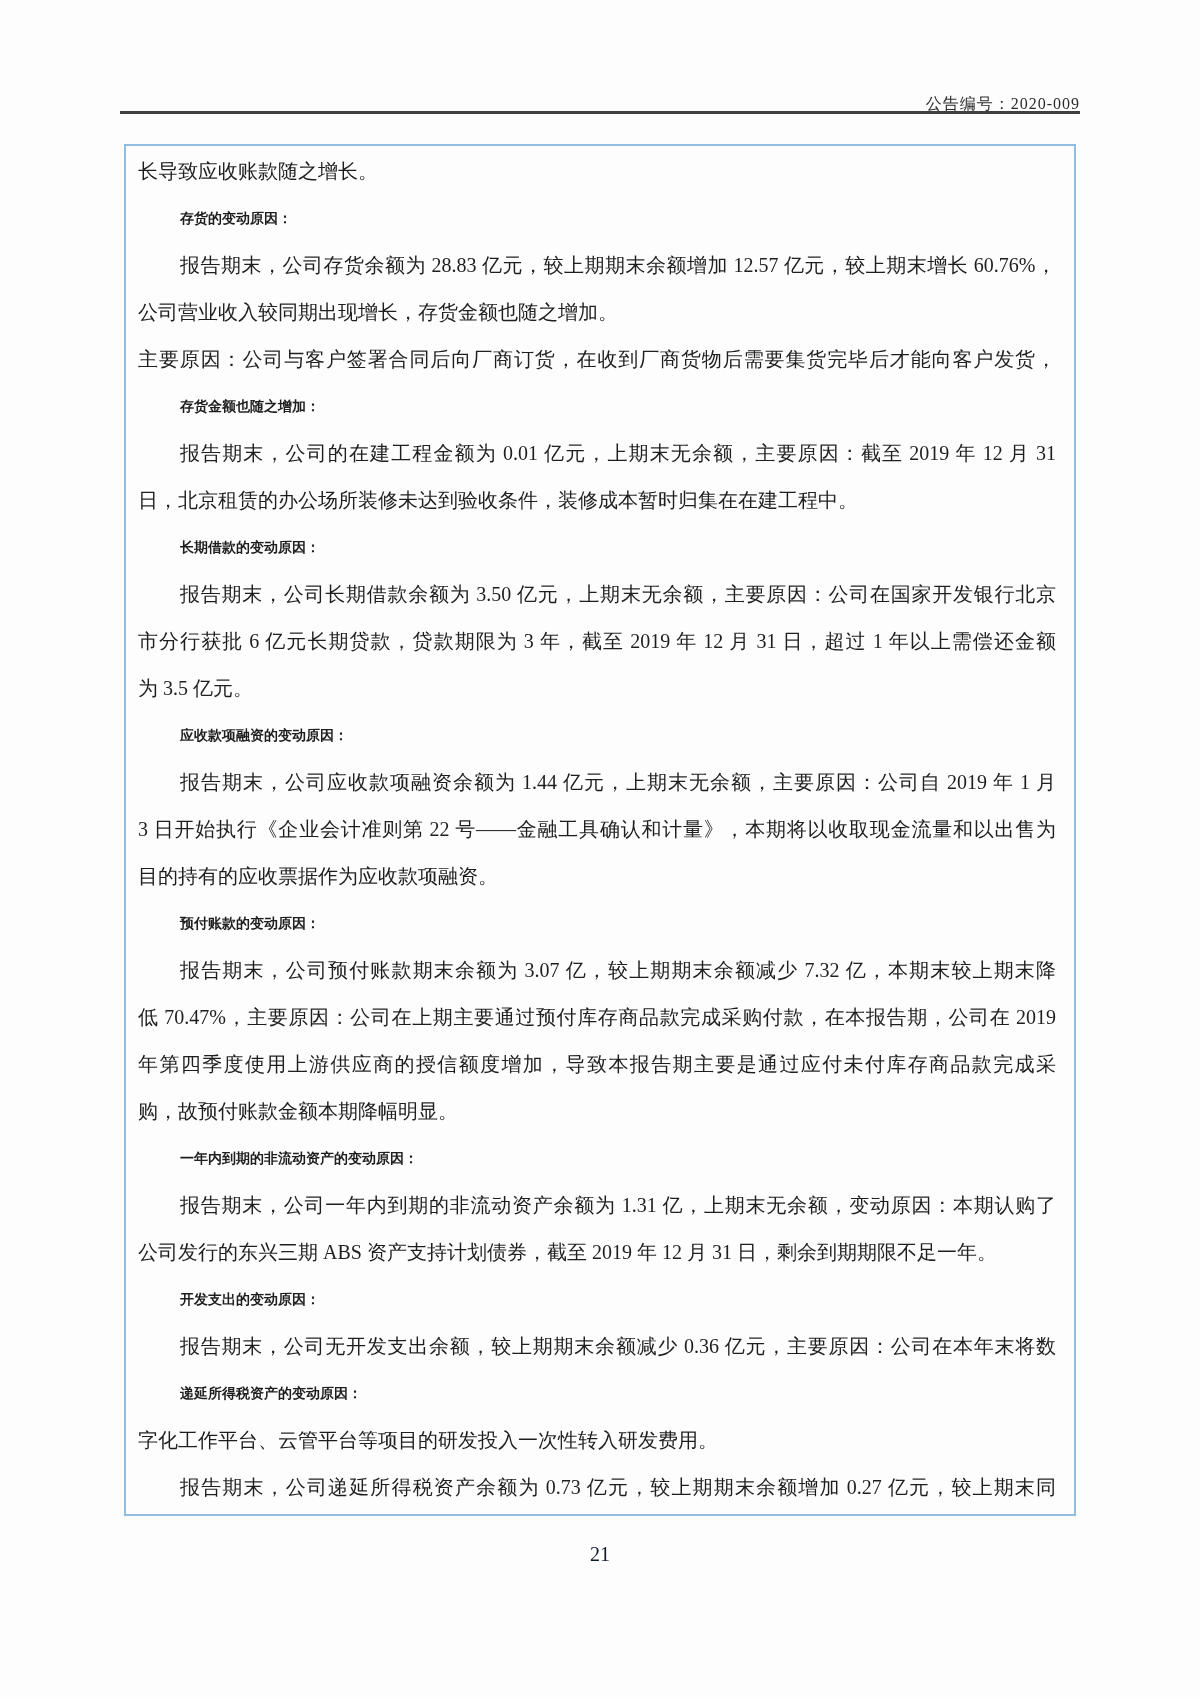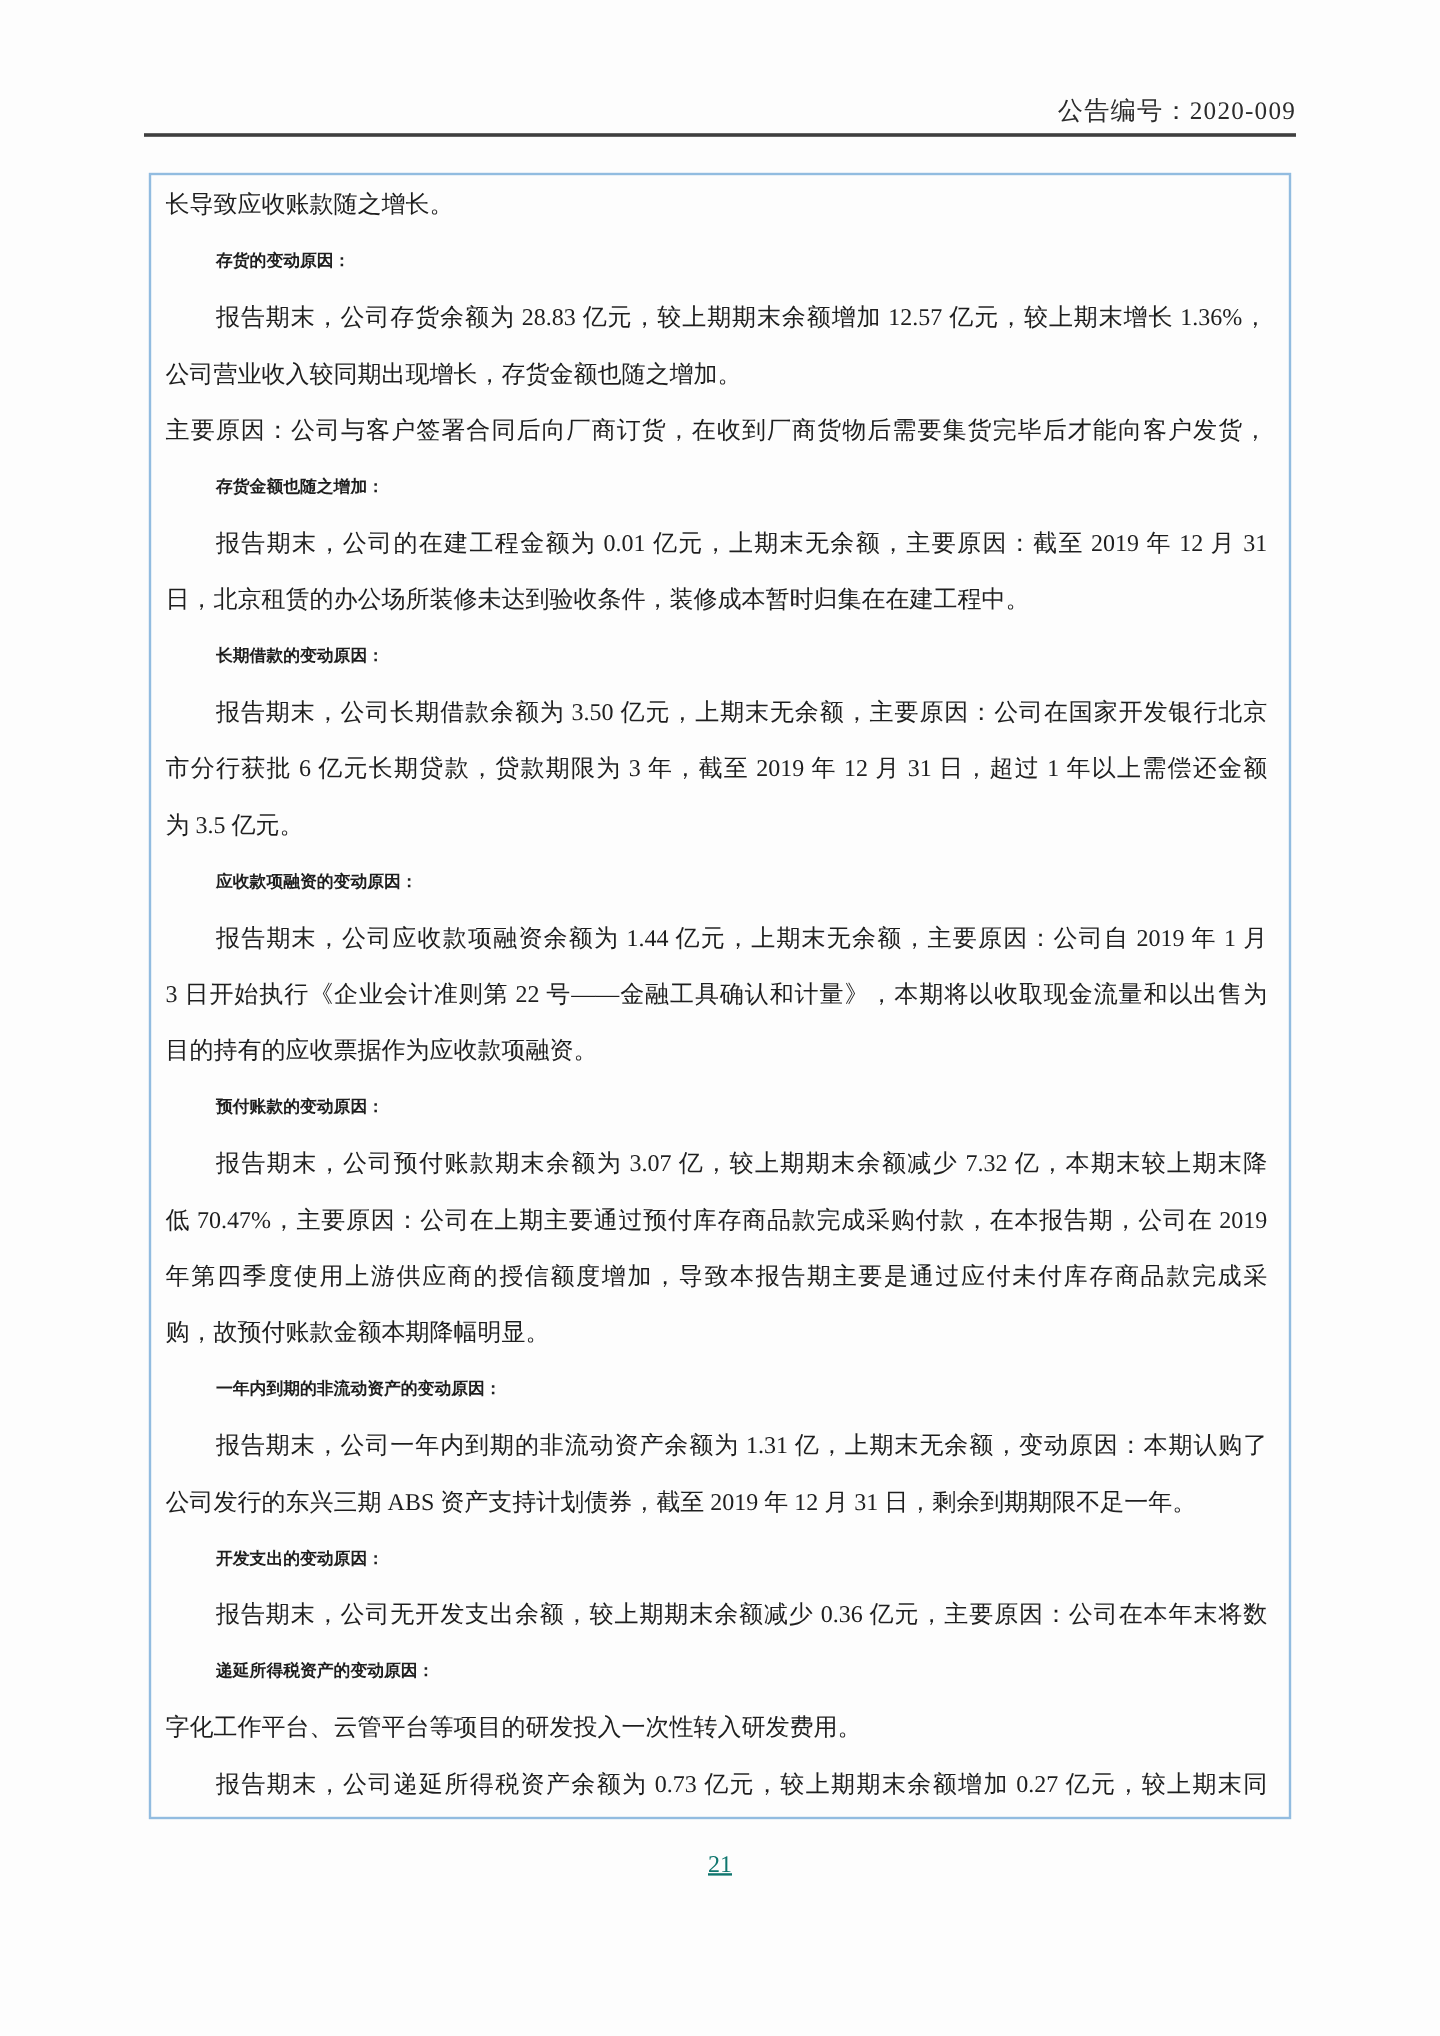--- a/index.html
+++ b/index.html
@@ -12,22 +12,22 @@
   html,body{margin:0;padding:0;}
   body{
     width:1200px;height:1697px;
     background:var(--page-bg);
     font-family:"Liberation Serif","DejaVu Serif",serif;
     color:var(--text);
   }
   .page{position:relative;width:1200px;height:1697px;background:var(--page-bg);overflow:hidden;}
 
   .doc-number{
-    position:absolute;top:78px;right:120px;
-    font-size:21px;color:#2b2b2b;letter-spacing:1px;
+    position:absolute;top:94px;right:120px;
+    font-size:16px;color:#2b2b2b;letter-spacing:1px;
   }
   .header-rule{
     position:absolute;top:111px;left:120px;width:960px;height:3px;
     background:var(--header-rule);
   }
 
   .content-box{
     position:absolute;left:124px;top:144px;width:952px;
     border:2px solid var(--box-border);
     background:#fdfdfd;
@@ -38,36 +38,36 @@
     font-size:20px;
     overflow:hidden;
     text-align:left;
   }
   .line.fill{text-align:justify;text-align-last:justify;}
   .line.indent{padding-left:42px;}
   .line.bold{font-weight:bold;font-size:14px;}
 
   .footer{
     position:absolute;left:0;top:1543px;width:1200px;
-    text-align:center;font-size:20px;color:#0f766e;text-decoration:underline;
+    text-align:center;font-size:20px;color:#0f172a;
   }
 </style>
 </head>
 <body>
 
 <div class="page">
 
   <div class="doc-number">公告编号：2020-009</div>
 
   <div class="header-rule"></div>
 
   <div class="content-box">
       <div class="line">长导致应收账款随之增长。</div>
       <div class="line bold indent">存货的变动原因：</div>
-      <div class="line indent fill">报告期末，公司存货余额为 28.83 亿元，较上期期末余额增加 12.57 亿元，较上期末增长 1.36%，</div>
+      <div class="line indent fill">报告期末，公司存货余额为 28.83 亿元，较上期期末余额增加 12.57 亿元，较上期末增长 60.76%，</div>
       <div class="line">公司营业收入较同期出现增长，存货金额也随之增加。</div>
       <div class="line fill">主要原因：公司与客户签署合同后向厂商订货，在收到厂商货物后需要集货完毕后才能向客户发货，</div>
       <div class="line bold indent">存货金额也随之增加：</div>
       <div class="line indent fill">报告期末，公司的在建工程金额为 0.01 亿元，上期末无余额，主要原因：截至 2019 年 12 月 31</div>
       <div class="line">日，北京租赁的办公场所装修未达到验收条件，装修成本暂时归集在在建工程中。</div>
       <div class="line bold indent">长期借款的变动原因：</div>
       <div class="line indent fill">报告期末，公司长期借款余额为 3.50 亿元，上期末无余额，主要原因：公司在国家开发银行北京</div>
       <div class="line fill">市分行获批 6 亿元长期贷款，贷款期限为 3 年，截至 2019 年 12 月 31 日，超过 1 年以上需偿还金额</div>
       <div class="line">为 3.5 亿元。</div>
       <div class="line bold indent">应收款项融资的变动原因：</div>

